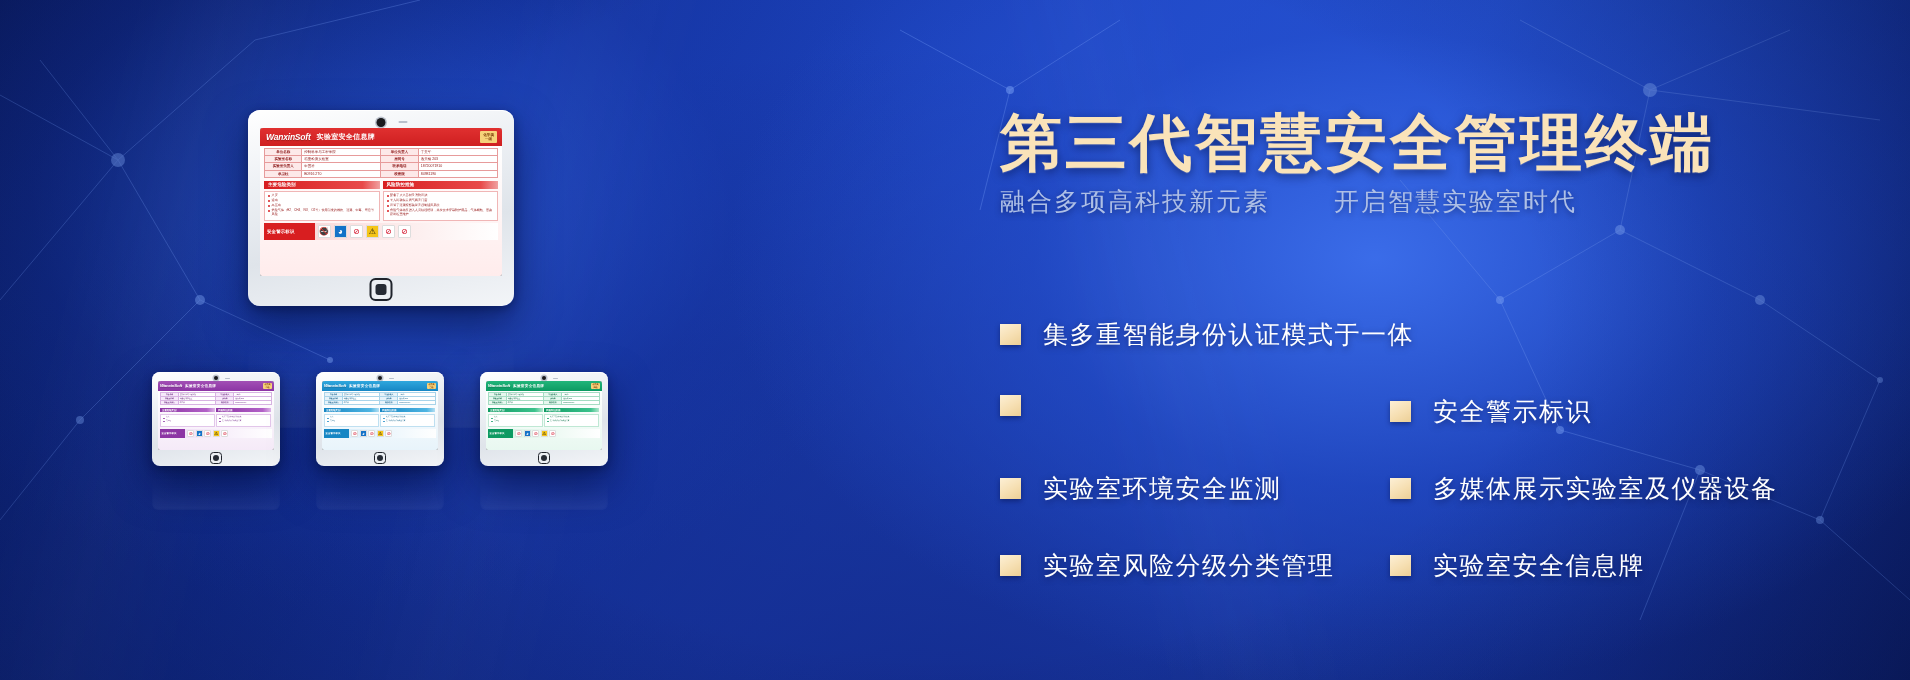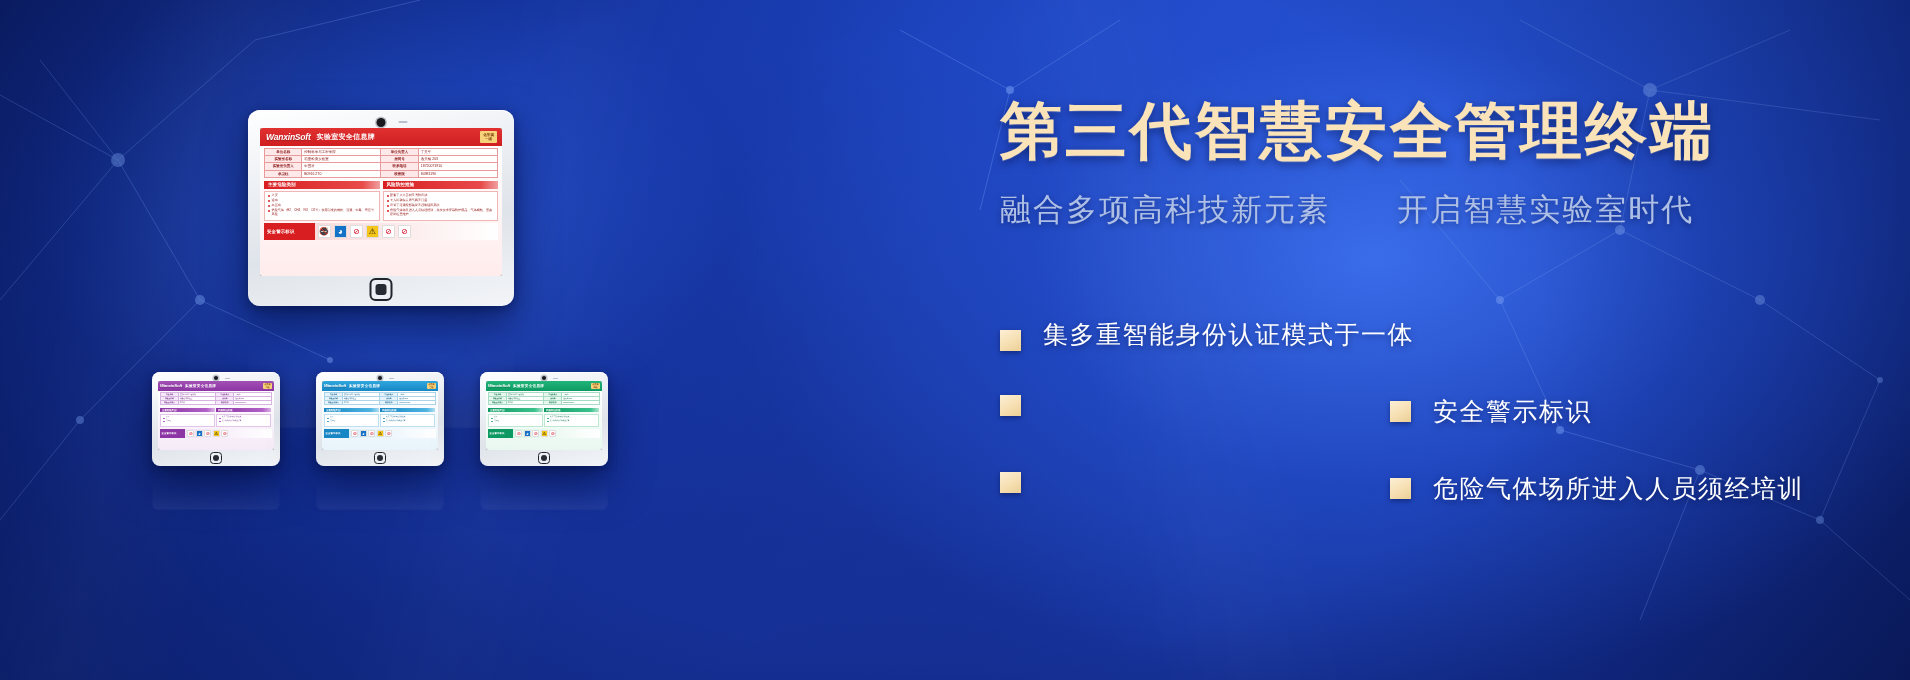--- a/index.html
+++ b/index.html
@@ -21,36 +21,36 @@
   .vignette{position:absolute;inset:0;
     background:radial-gradient(ellipse 1300px 780px at 50% 45%, rgba(0,0,0,0) 45%, rgba(5,15,60,.55) 100%);}
   .sheen{position:absolute;inset:0;opacity:.30;
     background:
       linear-gradient(104deg, rgba(255,255,255,0) 6%, rgba(255,255,255,.085) 11%, rgba(255,255,255,0) 17%),
       linear-gradient(104deg, rgba(255,255,255,0) 24%, rgba(255,255,255,.055) 29%, rgba(255,255,255,0) 35%),
       linear-gradient(76deg, rgba(255,255,255,0) 55%, rgba(255,255,255,.05) 60%, rgba(255,255,255,0) 66%);}
   .net{position:absolute;inset:0;}
 
   
-  .copy{position:absolute;left:1000px;top:96px;width:880px;}
+  .copy{position:absolute;left:1000px;top:108px;width:880px;}
   .headline{
     font-size:62px;font-weight:700;letter-spacing:3px;color:#fae3b9;
     line-height:1.12;
     text-shadow:0 3px 10px rgba(0,12,60,.55),0 1px 0 rgba(255,255,255,.18);
   }
   .subline{
-    margin-top:24px;font-size:31px;letter-spacing:2px;color:#aebfe6;
+    margin-top:8px;font-size:25px;letter-spacing:2px;color:#aebfe6;
     text-shadow:0 2px 6px rgba(0,10,50,.45);
   }
   .subline .gap{display:inline-block;width:46px;}
 
   .feat-wrap{position:absolute;left:1000px;top:318px;width:880px;}
   .feat-row{display:flex;align-items:flex-start;margin-bottom:44px;}
   .feat-col{display:flex;align-items:center;}
-  .feat-col.c1{width:390px;align-items:flex-end;}
+  .feat-col.c1{width:390px;}
   .feat-col.c2{width:420px;}
   .bullet{
     width:21px;height:21px;flex:0 0 21px;margin-right:22px;
     background:linear-gradient(150deg,#fdf0d6 0%,#f6dfb2 55%,#eccf96 100%);
     box-shadow:0 2px 5px rgba(0,10,60,.45);
   }
   .feat-label{
     font-size:25px;color:#ffffff;letter-spacing:1.5px;white-space:nowrap;
     text-shadow:0 2px 6px rgba(0,10,50,.5);
   }
@@ -601,19 +601,30 @@
       <span class="bullet"></span>
     </div>
     <div class="feat-col c2">
       <span class="bullet"></span>
       <span class="feat-label">安全警示标识</span>
     </div>
   </div>
   <div class="feat-row">
     <div class="feat-col c1">
       <span class="bullet"></span>
+      <span class="feat-label">实验室环境安全监测</span>
     </div>
     <div class="feat-col c2">
       <span class="bullet"></span>
-      <span class="feat-label">危险气体场所进入人员须经培训</span>
+      <span class="feat-label">多媒体展示实验室及仪器设备</span>
+    </div>
+  </div>
+  <div class="feat-row">
+    <div class="feat-col c1">
+      <span class="bullet"></span>
+      <span class="feat-label">实验室风险分级分类管理</span>
+    </div>
+    <div class="feat-col c2">
+      <span class="bullet"></span>
+      <span class="feat-label">实验室安全信息牌</span>
     </div>
   </div>
 </div>
 
 </body></html>

